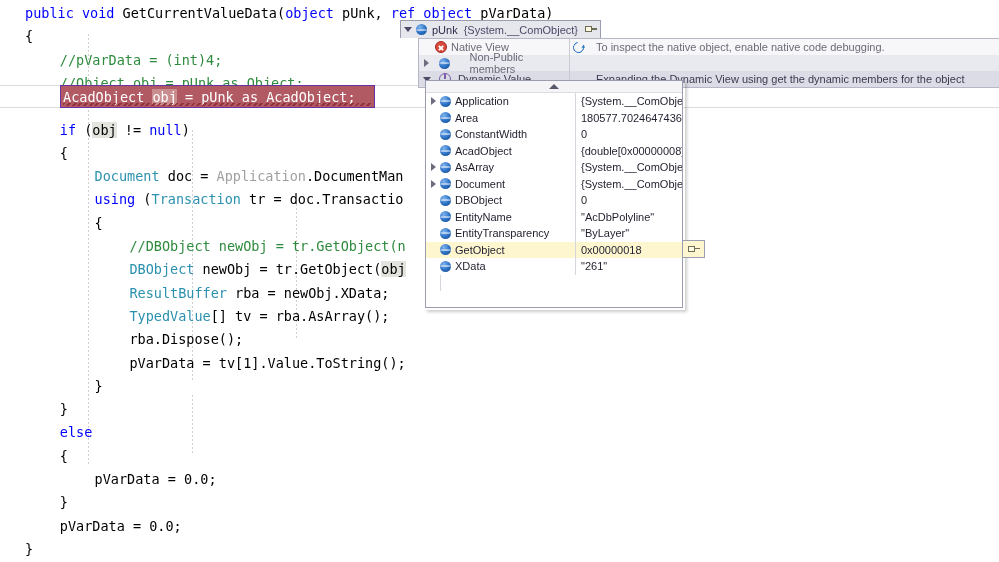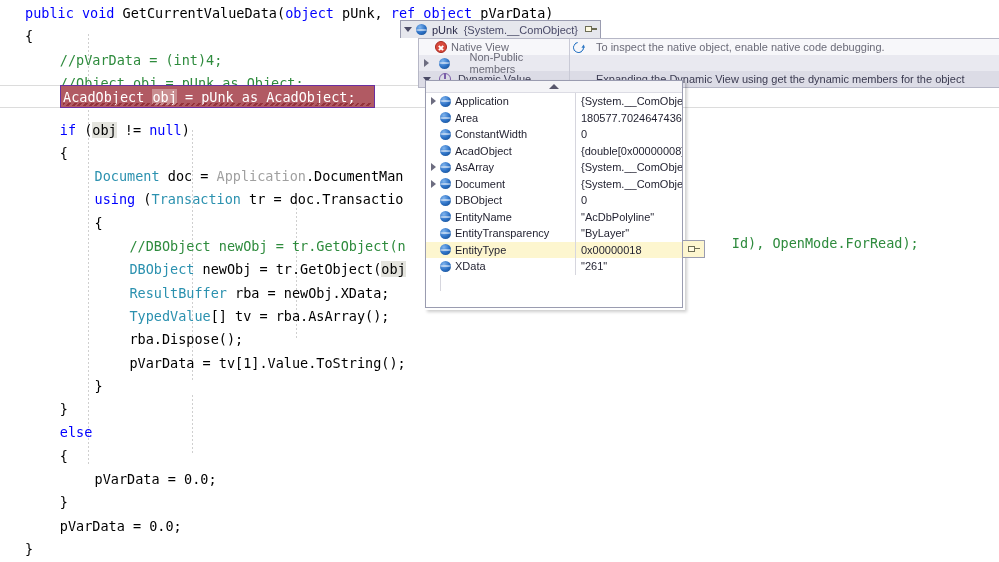--- a/index.html
+++ b/index.html
@@ -192,23 +192,20 @@
     
     <div id="codelines"><div class="ln" style="top: 2px; padding-left: 25px;"><span class="kw">public</span><span class="plain"> </span><span class="kw">void</span><span class="plain"> GetCurrentValueData(</span><span class="kw">object</span><span class="plain"> pUnk, </span><span class="kw">ref</span><span class="plain"> </span><span class="kw">object</span><span class="plain"> pVarData)</span></div><div class="ln" style="top: 25.3px; padding-left: 25px;"><span class="plain">{</span></div><div class="ln" style="top: 48.6px; padding-left: 59.8px;"><span class="cmt">//pVarData = (int)4;</span></div><div class="ln" style="top: 71.9px; padding-left: 59.8px;"><span class="cmt">//Object obj = pUnk as Object;</span></div><div class="ln" style="top: 95.2px; padding-left: 59.8px;"></div><div class="ln" style="top: 118.5px; padding-left: 59.8px;"><span class="kw">if</span><span class="plain"> (</span><span class="varhl">obj</span><span class="plain"> != </span><span class="kw">null</span><span class="plain">)</span></div><div class="ln" style="top: 141.8px; padding-left: 59.8px;"><span class="plain">{</span></div><div class="ln" style="top: 165.1px; padding-left: 94.6px;"><span class="typ">Document</span><span class="plain"> doc = </span><span class="gray">Application</span><span class="plain">.DocumentMan</span></div><div class="ln" style="top: 188.4px; padding-left: 94.6px;"><span class="kw">using</span><span class="plain"> (</span><span class="typ">Transaction</span><span class="plain"> tr = doc.Transactio</span></div><div class="ln" style="top: 211.7px; padding-left: 94.6px;"><span class="plain">{</span></div><div class="ln" style="top: 235px; padding-left: 129.4px;"><span class="cmt">//DBObject newObj = tr.GetObject(n</span></div><div class="ln" style="top: 258.3px; padding-left: 129.4px;"><span class="typ">DBObject</span><span class="plain"> newObj = tr.GetObject(</span><span class="varhl">obj</span></div><div class="ln" style="top: 281.6px; padding-left: 129.4px;"><span class="typ">ResultBuffer</span><span class="plain"> rba = newObj.XData;</span></div><div class="ln" style="top: 304.9px; padding-left: 129.4px;"><span class="typ">TypedValue</span><span class="plain">[] tv = rba.AsArray();</span></div><div class="ln" style="top: 328.2px; padding-left: 129.4px;"><span class="plain">rba.Dispose();</span></div><div class="ln" style="top: 351.5px; padding-left: 129.4px;"><span class="plain">pVarData = tv[1].Value.ToString();</span></div><div class="ln" style="top: 374.8px; padding-left: 94.6px;"><span class="plain">}</span></div><div class="ln" style="top: 398.1px; padding-left: 59.8px;"><span class="plain">}</span></div><div class="ln" style="top: 421.4px; padding-left: 59.8px;"><span class="kw">else</span></div><div class="ln" style="top: 444.7px; padding-left: 59.8px;"><span class="plain">{</span></div><div class="ln" style="top: 468px; padding-left: 94.6px;"><span class="plain">pVarData = 0.0;</span></div><div class="ln" style="top: 491.3px; padding-left: 59.8px;"><span class="plain">}</span></div><div class="ln" style="top: 514.6px; padding-left: 59.8px;"><span class="plain">pVarData = 0.0;</span></div><div class="ln" style="top: 537.9px; padding-left: 25px;"><span class="plain">}</span></div></div>
 
     
     <div id="selbox">
       <div class="seltext"><span>AcadObject </span><span class="objhl">obj</span><span> = pUnk as AcadObject;</span></div>
       <div class="squiggle"></div>
     </div>
 
     
-    <div class="ln" style="top:209px;padding-left:0;">
-      <span class="cmt" style="margin-left:683px;">Id), OpenMode.ForRead);</span>
-    </div>
   </div>
 
   <div id="datatip">
 
     <div class="tip-header">
       <span class="tri tri-down" style="margin-right:4px;"></span>
       <span class="ball" style="margin-right:5px;"></span>
       <span class="hdr-name">pUnk</span>
       <span class="hdr-val">{System.__ComObject}</span>
       <span class="pin" style="margin-left:7px;"></span>
@@ -348,21 +345,21 @@
           </div>
           <div class="m-name">EntityTransparency</div>
           <div class="m-sep"></div>
           <div class="m-val">"ByLayer"</div>
         </div>
         <div class="mrow hl">
           <div class="m-exp"></div>
           <div class="m-ico">
             <span class="ball"></span>
           </div>
-          <div class="m-name">EntityType</div>
+          <div class="m-name">GetObject</div>
           <div class="m-sep"></div>
           <div class="m-val">0x00000018</div>
         </div>
         <div class="mrow">
           <div class="m-exp"></div>
           <div class="m-ico">
             <span class="ball"></span>
           </div>
           <div class="m-name">XData</div>
           <div class="m-sep"></div>

